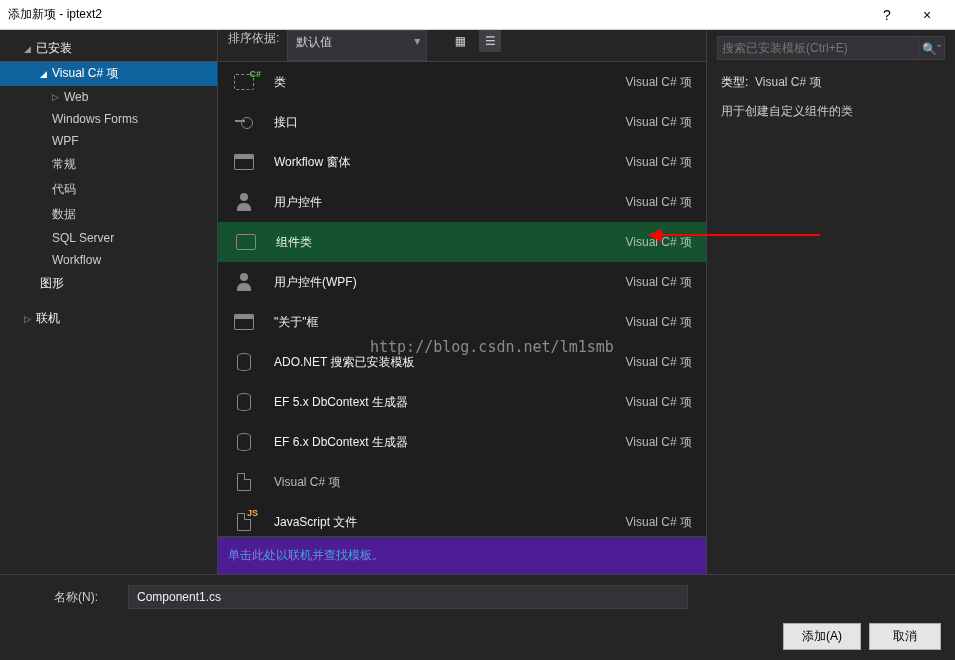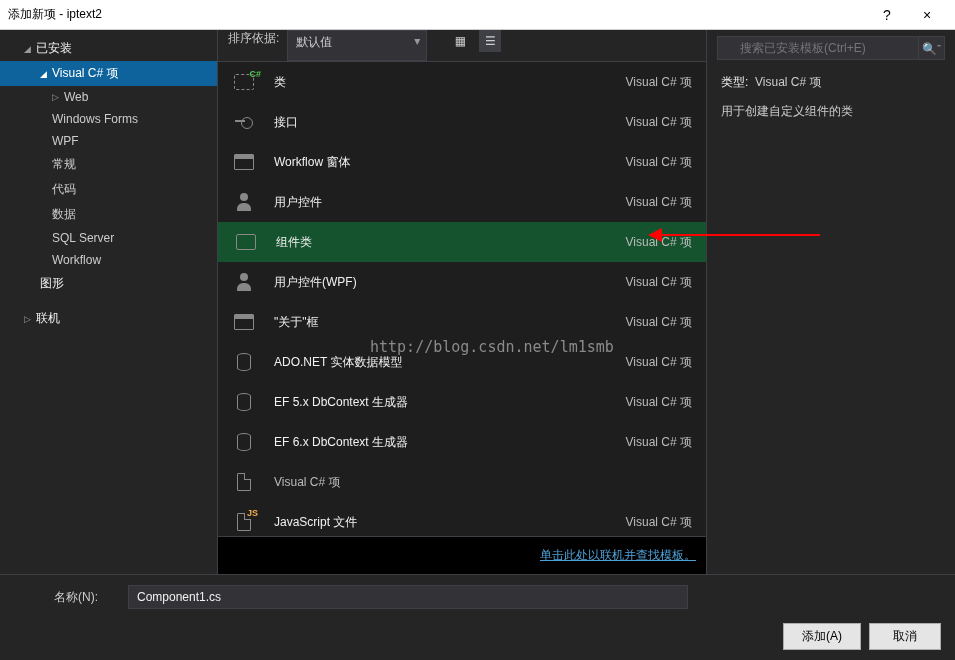--- a/index.html
+++ b/index.html
@@ -29,25 +29,25 @@
 .template-list { flex: 1; overflow-y: auto; position: relative; }
 .template-list::-webkit-scrollbar { width: 14px; }
 .template-list::-webkit-scrollbar-track { background: #2d2d30; }
 .template-list::-webkit-scrollbar-thumb { background: #686868; }
 .template-row { display: flex; align-items: center; height: 40px; padding: 0 14px 0 10px; cursor: pointer; }
 .template-row.selected { background: #14532d; padding-left: 12px; }
 .template-icon { width: 32px; height: 28px; display: flex; align-items: center; justify-content: center; margin-right: 14px; position: relative; }
 .template-name { flex: 1; font-size: 12px; color: #f1f1f1; }
 .template-type { font-size: 12px; color: #bbb; }
 
-.online-link { text-align: right; padding: 10px; color: #4da1d9; text-decoration: underline; cursor: pointer; font-size: 12px; background: #000000; border-top: 1px solid #3f3f46; }
+.online-link { text-align: left; padding: 10px; color: #4da1d9; cursor: pointer; font-size: 12px; background: #4c1d95; border-top: 1px solid #3f3f46; }
 
 .rightpane { width: 248px; background: #252526; padding: 6px 0; }
 .search-wrap { padding: 0 10px 10px 10px; display: flex; }
-.search-input { flex: 1; background: #333337; border: 1px solid #3f3f46; color: #999; padding: 4px 22px; font-size: 12px; }
+.search-input { flex: 1; background: #333337; border: 1px solid #3f3f46; color: #999; padding: 4px 4px; font-size: 12px; }
 .search-btn { width: 26px; background: #333337; border: 1px solid #3f3f46; border-left: none; color: #ccc; cursor: pointer; display: flex; align-items: center; justify-content: center; }
 .info-label { padding: 4px 14px; font-size: 12px; color: #ccc; }
 .info-label b { color: #f1f1f1; font-weight: normal; }
 .info-desc { padding: 8px 14px; font-size: 12px; color: #ccc; }
 
 .arrow-annotation { position: absolute; top: 234px; left: 660px; z-index: 100; pointer-events: none; }
 .arrow-line { width: 160px; height: 2px; background: #ff0000; position: relative; }
 .arrow-line::before { content: ""; position: absolute; left: -12px; top: -6px; border-right: 14px solid #ff0000; border-top: 7px solid transparent; border-bottom: 7px solid transparent; }
 
 .watermark { position: absolute; top: 338px; left: 370px; color: #8a8a8a; font-size: 15px; font-family: monospace; z-index: 50; pointer-events: none; }
@@ -192,21 +192,21 @@
           <div class="template-icon">
             <div class="icon-window"></div>
           </div>
           <div class="template-name">"关于"框</div>
           <div class="template-type">Visual C# 项</div>
         </div>
         <div class="template-row">
           <div class="template-icon">
             <div class="icon-db"></div>
           </div>
-          <div class="template-name">ADO.NET 实体数据模型</div>
+          <div class="template-name">ADO.NET 搜索已安装模板</div>
           <div class="template-type">Visual C# 项</div>
         </div>
         <div class="template-row">
           <div class="template-icon">
             <div class="icon-db"></div>
           </div>
           <div class="template-name">EF 5.x DbContext 生成器</div>
           <div class="template-type">Visual C# 项</div>
         </div>
         <div class="template-row">

